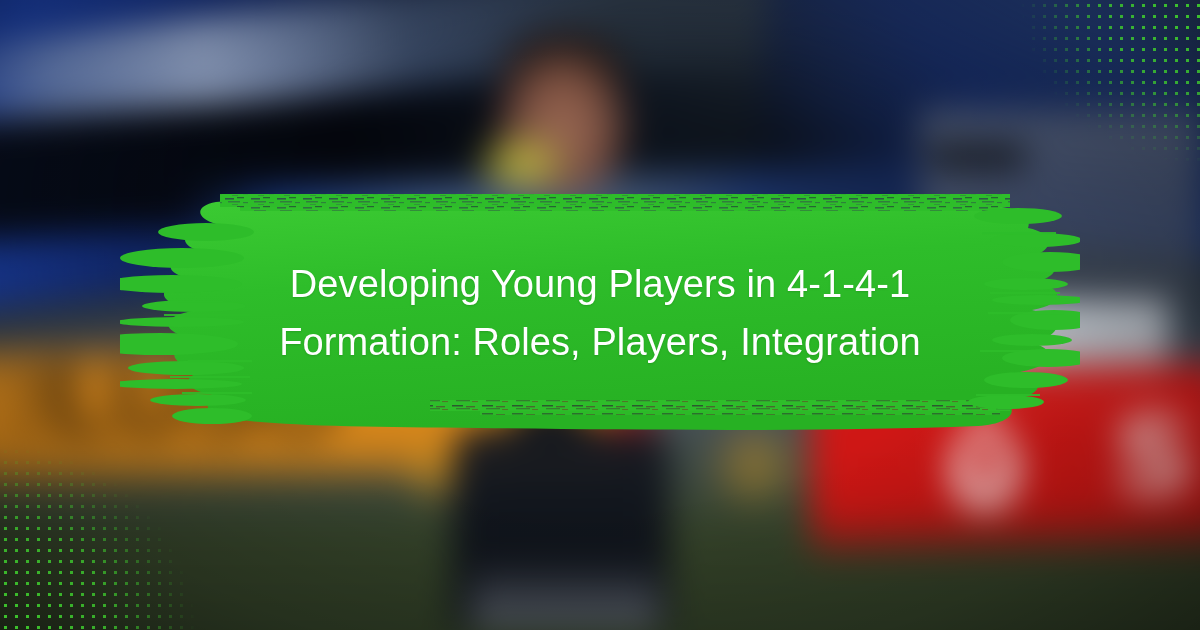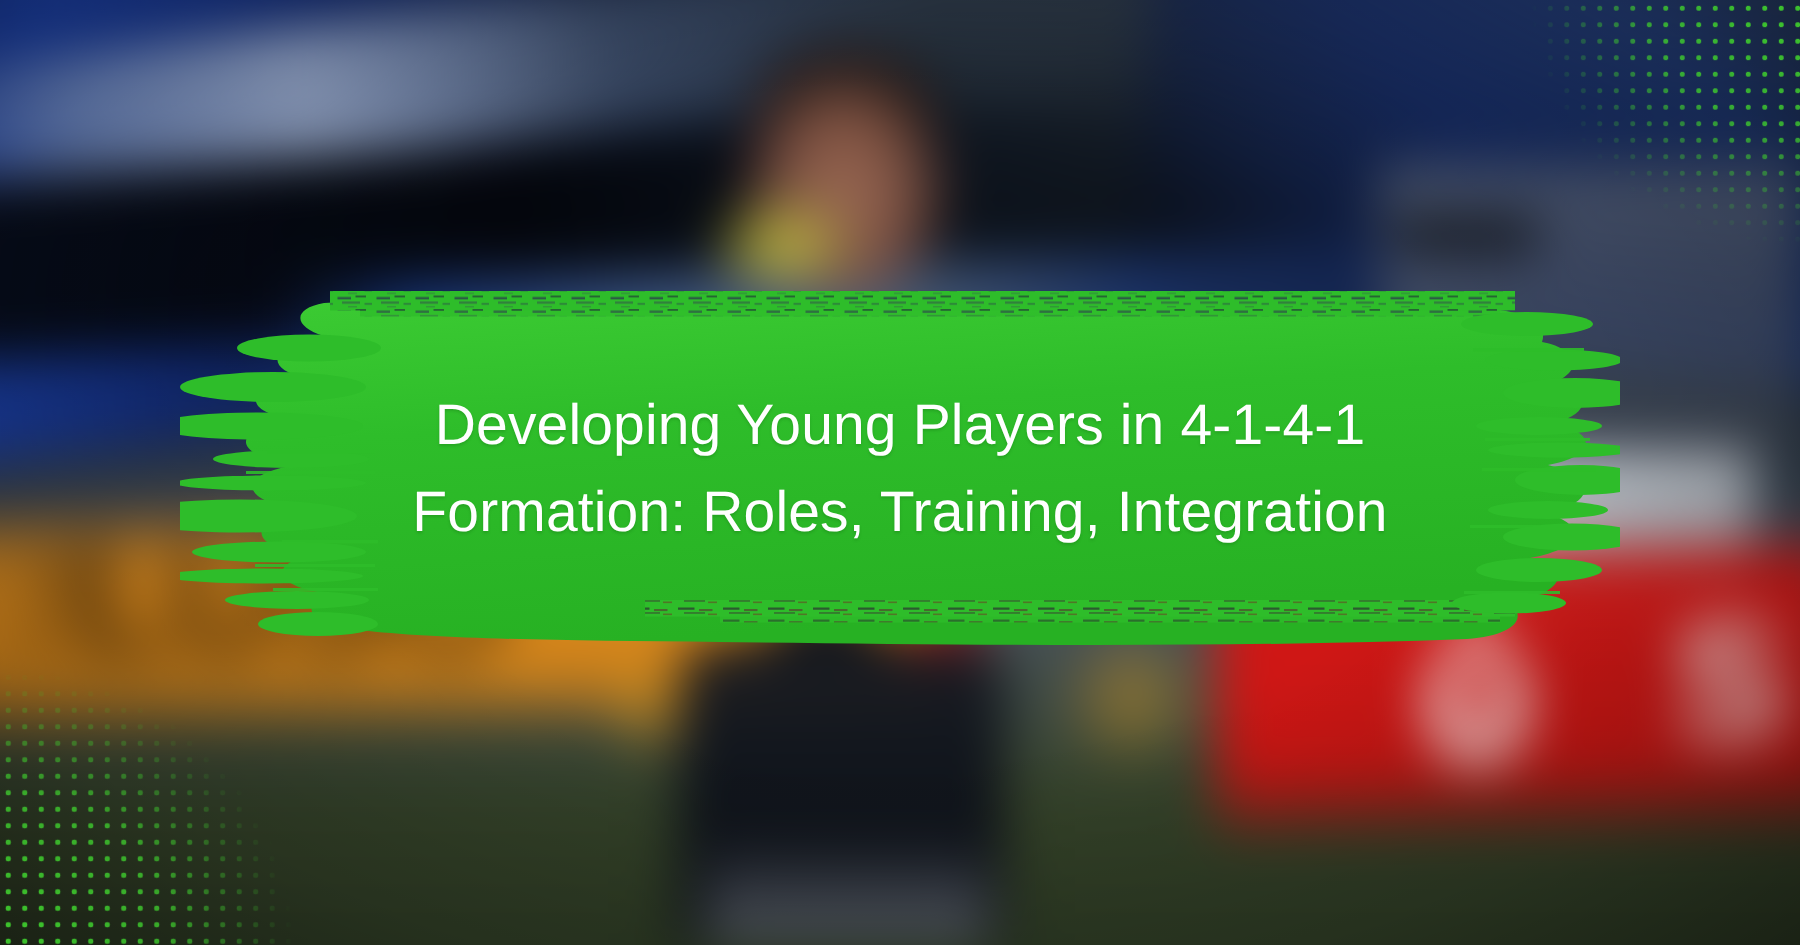--- a/index.html
+++ b/index.html
@@ -476,16 +476,16 @@
         <rect x="870" y="104" width="70" height="2"></rect>
         <rect x="868" y="124" width="76" height="2.2"></rect>
         <rect x="860" y="162" width="72" height="2"></rect>
         <rect x="856" y="206" width="64" height="2"></rect>
       </g>
     </svg>
   </div>
 
   <div class="title-block">
     <div class="title-line">Developing Young Players in 4-1-4-1</div>
-    <div class="title-line">Formation: Roles, Training, Integration</div>
+    <div class="title-line">Formation: Roles, Players, Integration</div>
   </div>
 
 </div>
 
 </body></html>

